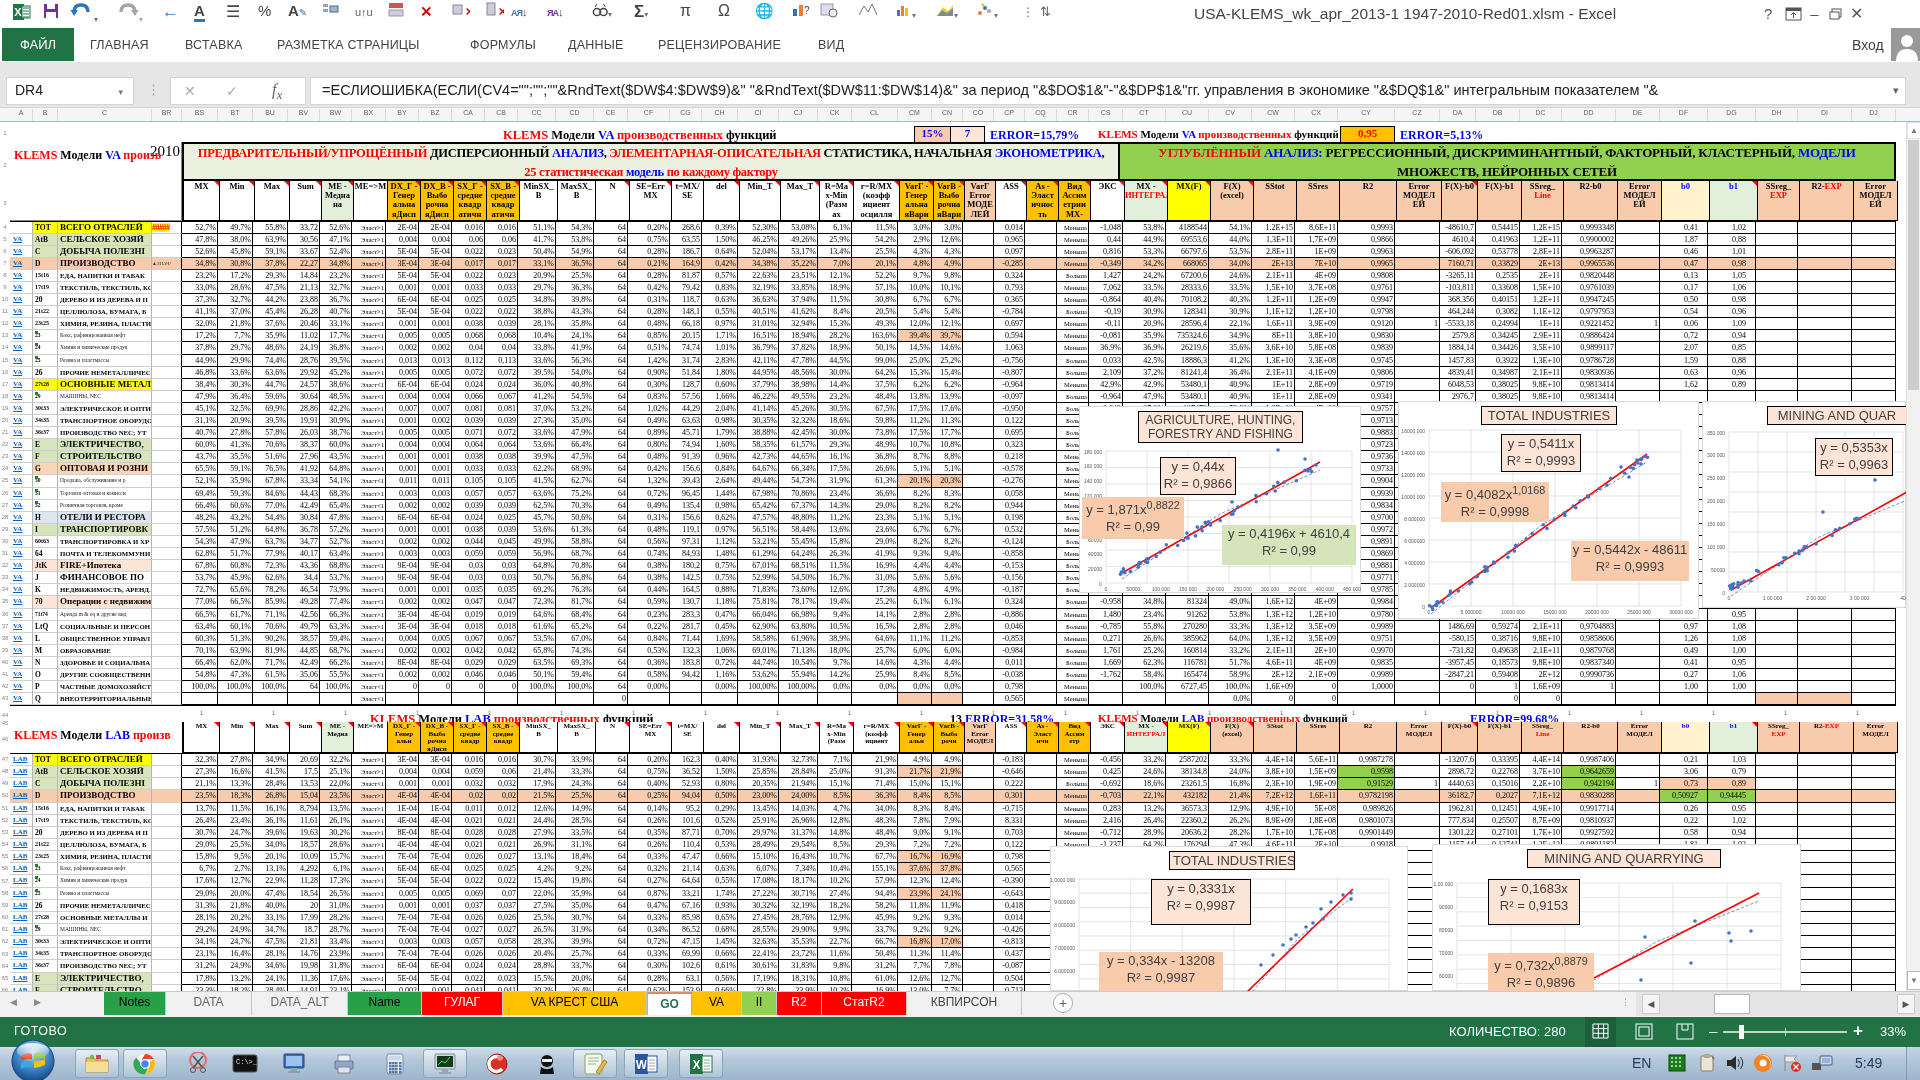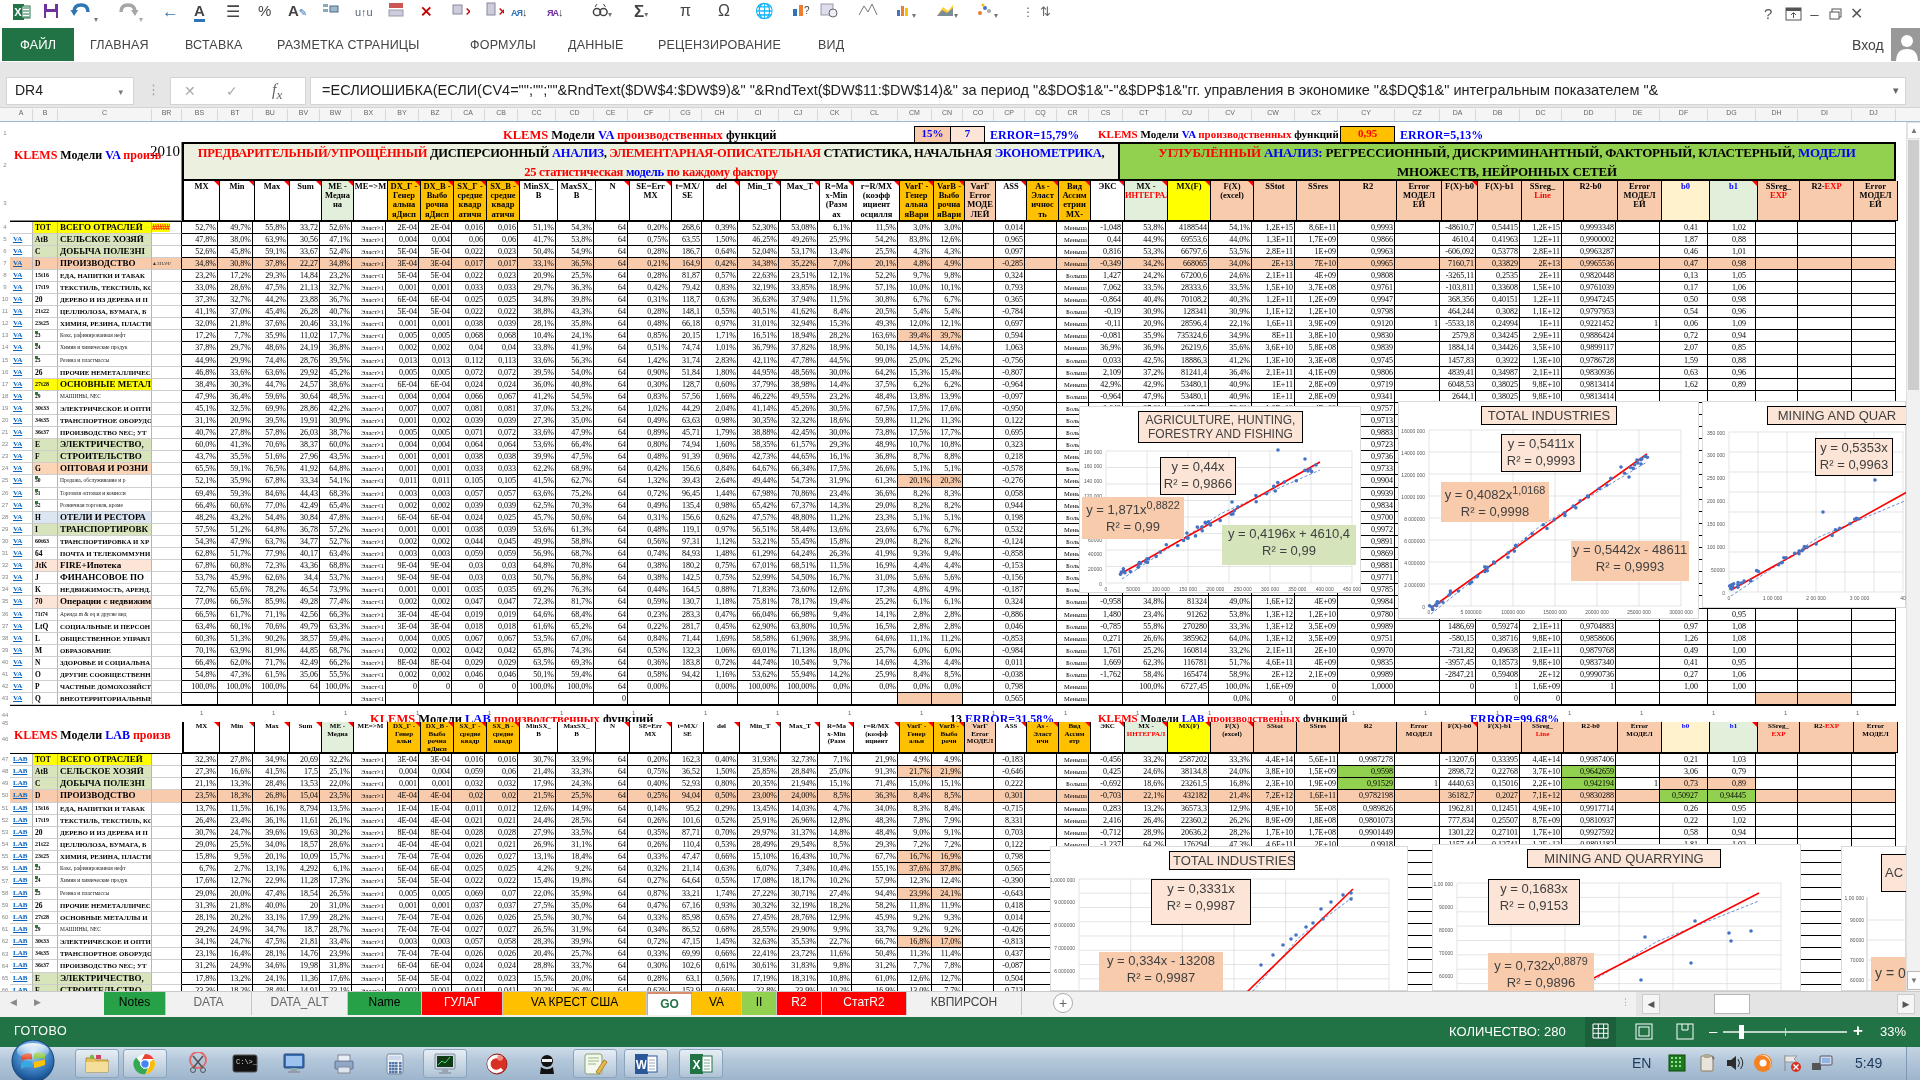--- a/index.html
+++ b/index.html
@@ -106,20 +106,21 @@
         <path d="M1 14 6 8 11 11 17 6 17 14z" fill="#4472C4" opacity="0.7"></path>
       </svg><span style="color:#777;font-size:8px">▾</span></div>
 <div class="abs qat" style="left:976px"><svg width="18" height="16">
         <circle cx="4" cy="11" r="2" fill="#ED7D31"></circle>
         <circle cx="9" cy="6" r="2" fill="#4472C4"></circle>
         <circle cx="13" cy="9" r="2" fill="#A9A9A9"></circle>
         <circle cx="7" cy="3" r="1.5" fill="#FFC000"></circle>
       </svg><span style="color:#777;font-size:8px">▾</span></div>
 <div class="abs qat" style="left:1022px"><span style="color:#666;font-size:12px">⋮</span></div>
 <div class="abs qat" style="left:1040px"><span style="color:#666;font-size:13px">⇅</span></div>
+<div class="abs" style="left:1194px;top:5px;width:560px;white-space:nowrap;font-size:15.5px;color:#444">USA-KLEMS_wk_apr_2013-1 1947-2010-Red01.xlsm - Excel</div>
 <div class="abs" style="left:1764px;top:4px;font-size:15px;color:#555">?&nbsp;&nbsp;&nbsp;<svg width="17" height="14" style="vertical-align:-2px">
         <rect x="1" y="1" width="15" height="12" fill="none" stroke="#555"></rect>
         <rect x="1" y="1" width="15" height="3" fill="#555"></rect>
         <path d="M8.5 11V6M6 8l2.5-2.5L11 8" stroke="#555" fill="none"></path>
       </svg>&nbsp;&nbsp;<span style="letter-spacing:6px">–</span>&nbsp;<svg width="13" height="12" style="vertical-align:-1px">
         <rect x="3" y="1" width="9" height="8" fill="none" stroke="#555"></rect>
         <rect x="1" y="4" width="9" height="7" fill="#fff" stroke="#555"></rect>
       </svg>&nbsp;&nbsp;<span style="font-size:16px">✕</span></div>
 <div class="abs" id="tabsrow"></div>
 <div class="abs" style="left:2px;top:28px;width:72px;height:33px;background:#217346;color:#fff;font-size:13px;text-align:center;line-height:33px">ФАЙЛ</div>
@@ -327,21 +328,21 @@
 <div class="c" style="">41,7%</div>
 <div class="c" style="">53,8%</div>
 <div class="c" style="">64</div>
 <div class="c" style="">0,75%</div>
 <div class="c" style="">63,55</div>
 <div class="c" style="">1,50%</div>
 <div class="c" style="">46,25%</div>
 <div class="c" style="">49,26%</div>
 <div class="c" style="">25,9%</div>
 <div class="c" style="">54,2%</div>
-<div class="c" style="">83,8%</div>
+<div class="c" style="">2,9%</div>
 <div class="c" style="">12,6%</div>
 <div class="c" style=""></div>
 <div class="c" style="">0,965</div>
 <div class="c" style=""></div>
 <div class="c" style=""><span style="font-size:6.5px">Меньша</span></div>
 <div class="c" style="">0,44</div>
 <div class="c" style="">44,9%</div>
 <div class="c" style="">69553,6</div>
 <div class="c" style="">44,0%</div>
 <div class="c" style="">1,3E+11</div>
@@ -965,21 +966,21 @@
 <div class="c" style=""></div>
 <div class="c" style=""><span style="font-size:6.5px">Больша</span></div>
 <div class="c" style="">-0,964</div>
 <div class="c" style="">47,9%</div>
 <div class="c" style="">53480,1</div>
 <div class="c" style="">40,9%</div>
 <div class="c" style="">1E+11</div>
 <div class="c" style="">2,8E+09</div>
 <div class="c" style="">0,9341</div>
 <div class="c" style=""></div>
-<div class="c" style="">2644,1</div>
+<div class="c" style="">2976,7</div>
 <div class="c" style="">0,38025</div>
 <div class="c" style="">9,8E+10</div>
 <div class="c" style="">0,9813414</div>
 <div class="c" style=""></div>
 <div class="c" style="padding-right:9px;"></div>
 <div class="c" style="padding-right:9px;"></div>
 <div class="c" style=""></div>
 <div class="c" style=""></div>
 <div class="c" style=""></div>
 <div class="cl" style="padding-left:3px;font-size:7px"><span class="va">VA</span></div>
@@ -3574,36 +3575,20 @@
 <div class="tick" style="position:absolute;right:347px;top:35.5px;width:30px;text-align:right">1,00 000</div>
 <div class="tick" style="position:absolute;right:347px;top:58.5px;width:30px;text-align:right">90000</div>
 <div class="tick" style="position:absolute;right:347px;top:81.5px;width:30px;text-align:right">80000</div>
 <div class="tick" style="position:absolute;right:347px;top:104.5px;width:30px;text-align:right">70000</div>
 <div class="tick" style="position:absolute;right:347px;top:127.5px;width:30px;text-align:right">60000</div>
 
 <div class="clabel peach" style="left:94px;top:4px;width:194px;font-size:13px;border:1px solid #000;padding:1px 3px;white-space:nowrap">MINING AND QUARRYING</div>
 <div class="clabel peach" style="left:55px;top:34px;width:92px;height:46px;border:1px solid #000;font-size:13px;line-height:17px">y = 0,1683x<br>R² = 0,9153</div>
 <div class="clabel peach2" style="left:55px;top:108px;width:106px;height:40px;font-size:13px;line-height:17px">y = 0,732x<sup>0,8879</sup><br>R² = 0,9896</div>
 </div>
-<div class="chart" style="left:1841px;top:724px;width:65px;height:145px">
-<div class="clabel peach" style="left:39px;top:7px;width:26px;height:38px;border:1px solid #000;border-right:none;font-size:13px;text-align:left;padding-left:3px;line-height:36px">AC</div>
-<div class="tick" style="position:absolute;left:2px;top:48px;width:20px;text-align:right">1,00 000</div>
-<div class="tick" style="position:absolute;left:2px;top:70px;width:20px;text-align:right">90000</div>
-<div class="tick" style="position:absolute;left:2px;top:90px;width:20px;text-align:right">80000</div>
-<div class="tick" style="position:absolute;left:2px;top:110px;width:20px;text-align:right">70000</div>
-<div class="tick" style="position:absolute;left:2px;top:130px;width:20px;text-align:right">60000</div>
-<svg width="65" height="145" style="position:absolute;left:0;top:0">
-          <line x1="25" y1="50" x2="25" y2="145" stroke="#C9C9C9"></line>
-          <line x1="25" y1="73" x2="65" y2="73" stroke="#E3E3E3"></line>
-          <line x1="25" y1="93" x2="65" y2="93" stroke="#E3E3E3"></line>
-          <line x1="25" y1="113" x2="65" y2="113" stroke="#E3E3E3"></line>
-          <line x1="25" y1="133" x2="65" y2="133" stroke="#E3E3E3"></line>
-        </svg>
-<div class="clabel peach2" style="left:29px;top:110px;width:36px;height:35px;font-size:14px;text-align:left;padding-left:4px;line-height:32px">y = 0</div>
-</div>
 <div class="abs" style="left:1906px;top:0;width:14px;height:869px;background:#F1F1F1;border-left:1px solid #E0E0E0">
 <div style="position:absolute;left:0;top:0;width:14px;height:17px;background:#FDFDFD;border:1px solid #E3E3E3;color:#777;font-size:8px;text-align:center;line-height:16px">▲</div>
 <div style="position:absolute;left:1px;top:18px;width:11px;height:250px;background:#CDCDCD"></div>
 <div style="position:absolute;left:0;top:849px;width:14px;height:19px;background:#FDFDFD;border:1px solid #B8B8B8;color:#777;font-size:8px;text-align:center;line-height:18px">▼</div>
 </div>
 </div>
 <div class="abs" id="sheettabs">
 <div class="abs" style="left:10px;top:5px;color:#888;font-size:9px">◀</div>
       <div class="abs" style="left:34px;top:5px;color:#888;font-size:9px">▶</div>
 <div class="abs" style="left:104px;top:0px;width:62px;height:23px;background:#26A147;color:#000;border-right:1px solid #c6c6c6;font-size:12px;font-weight:normal;text-align:center;line-height:21px;overflow:hidden">Notes</div>

